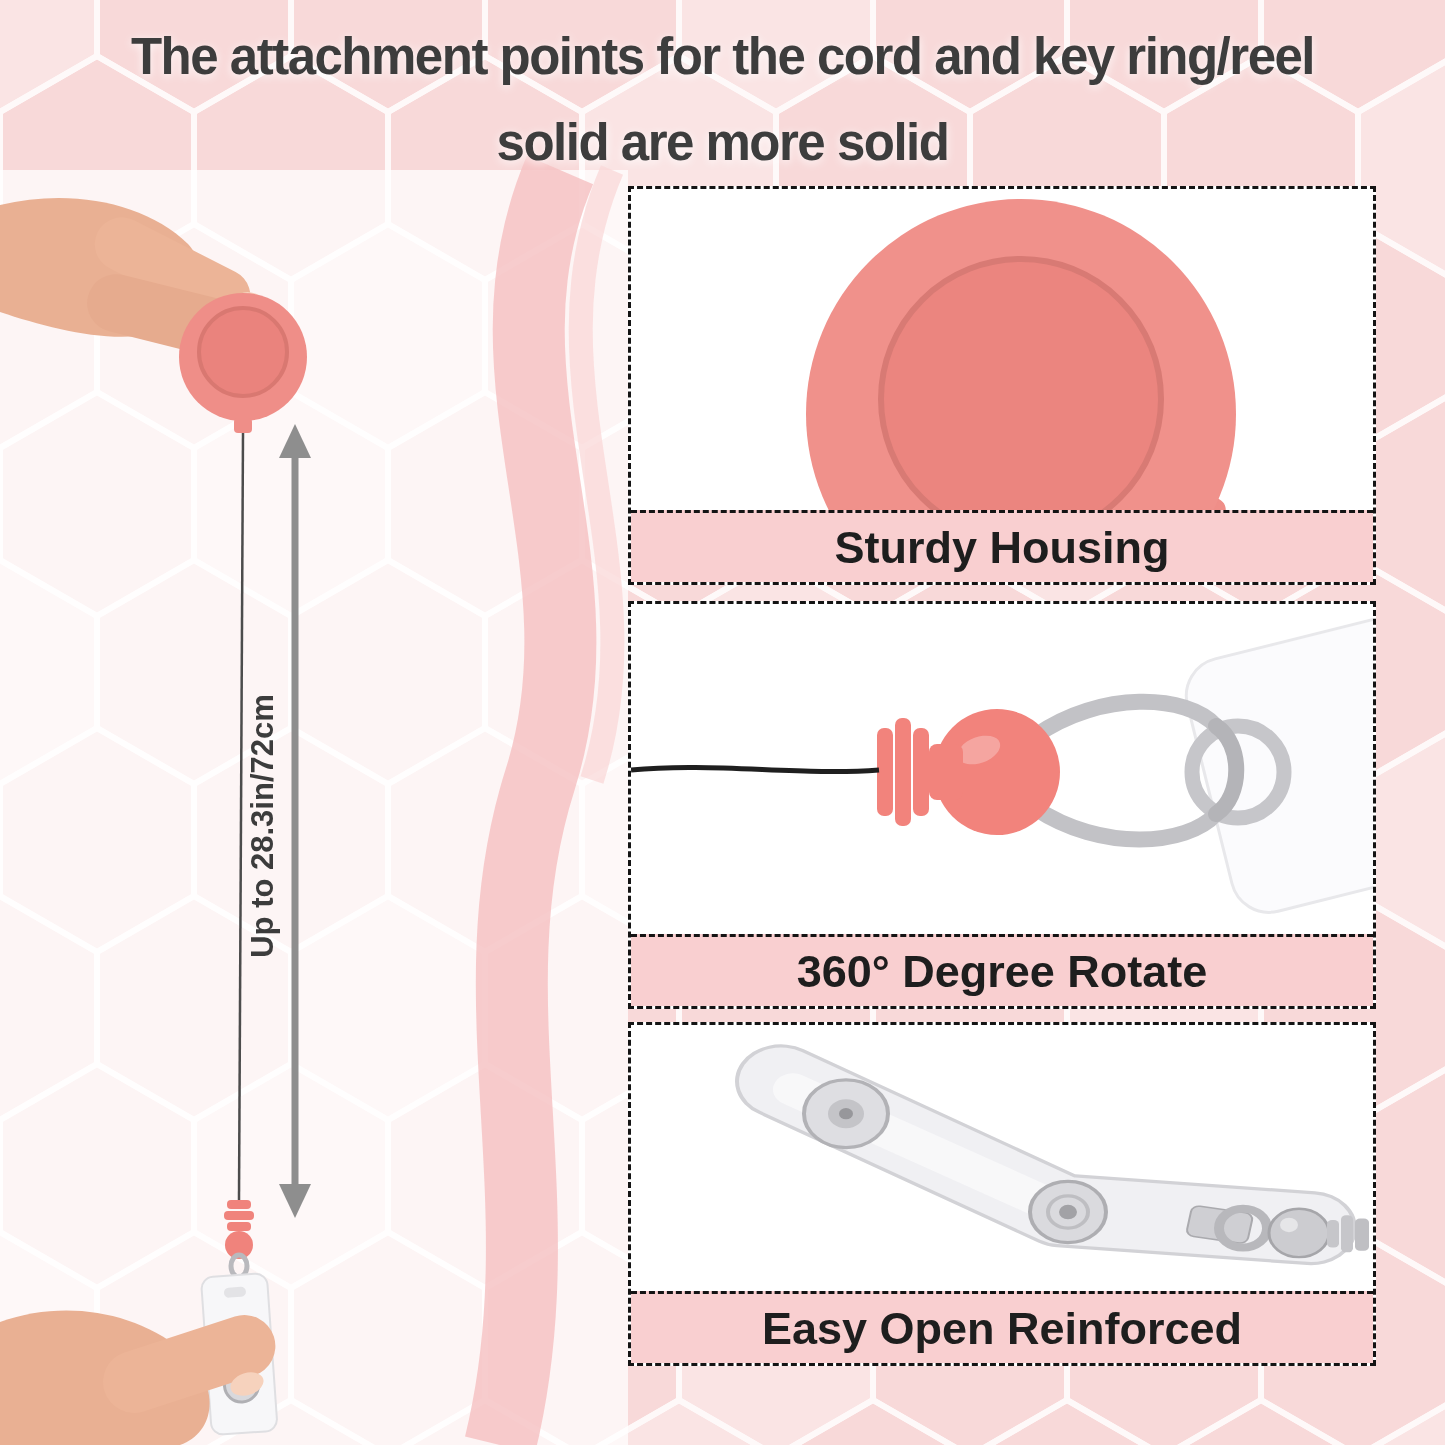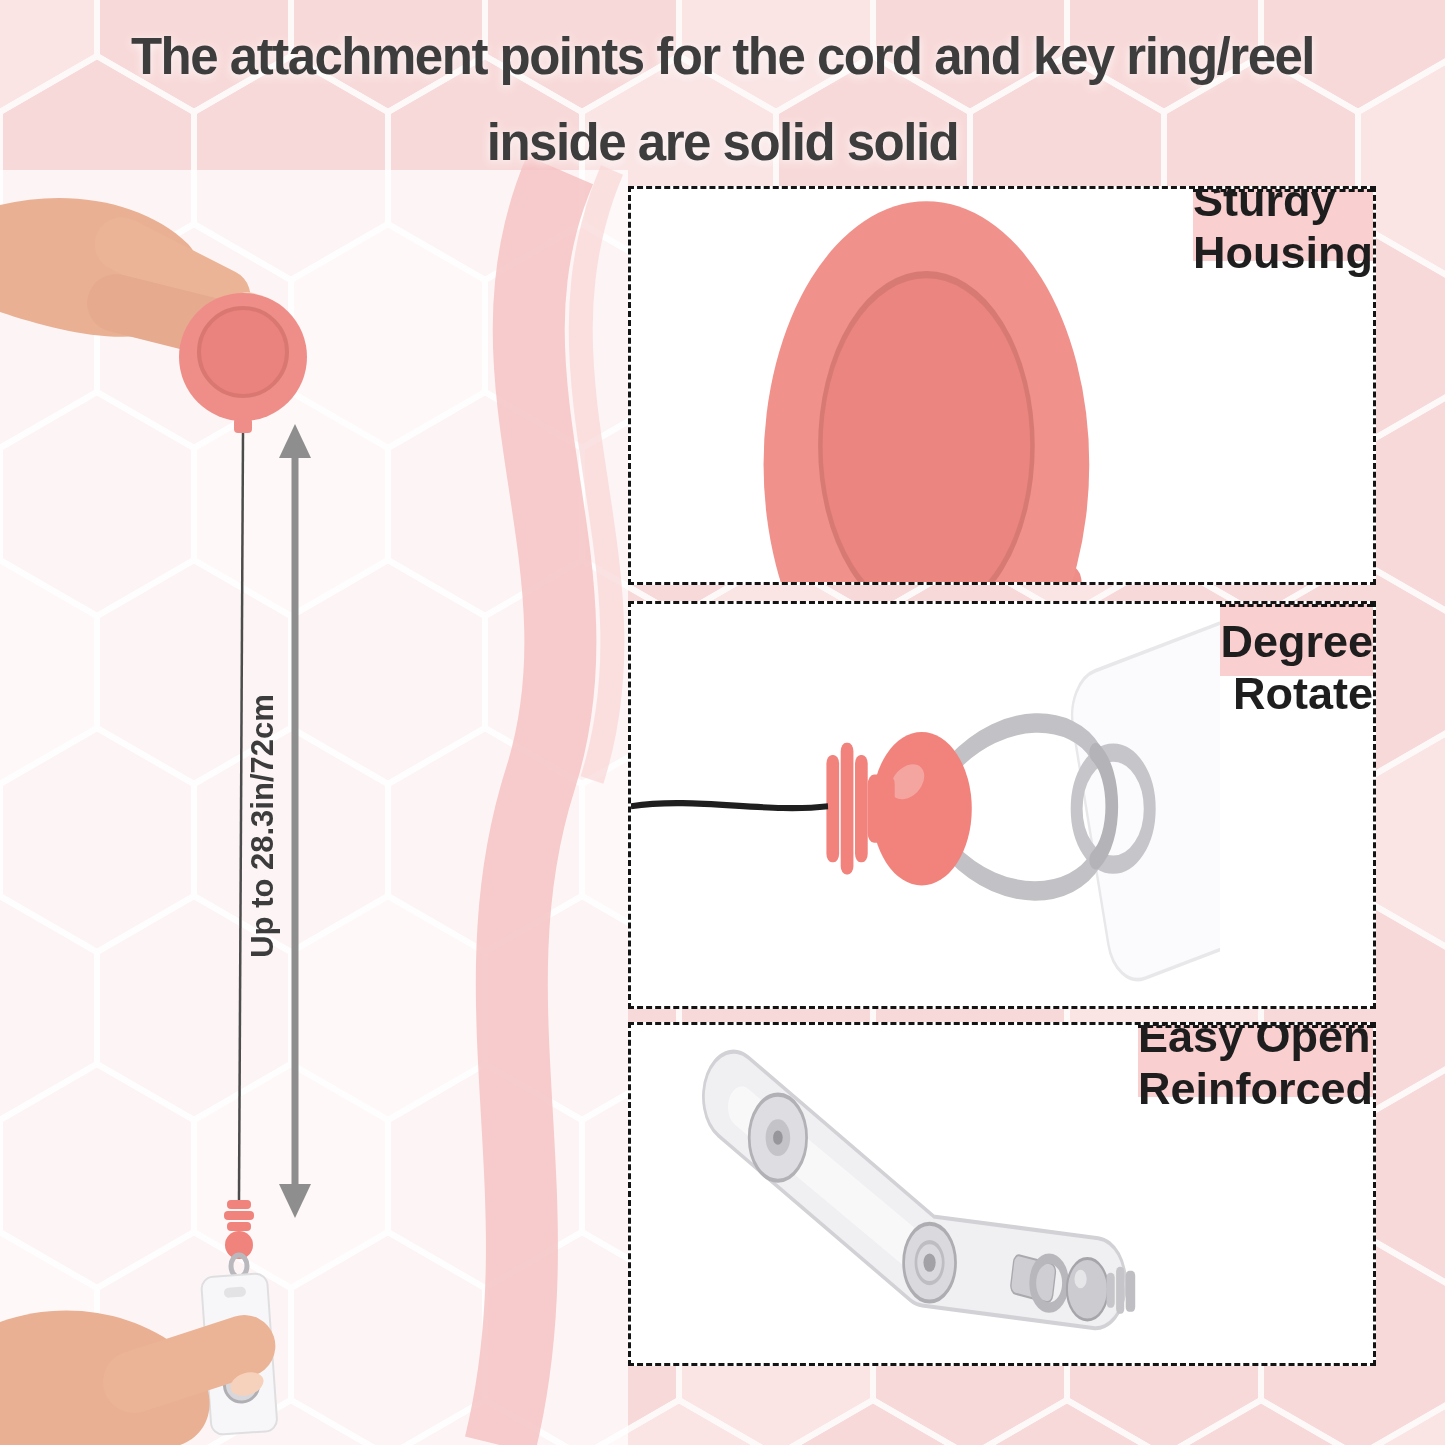--- a/index.html
+++ b/index.html
@@ -19,21 +19,21 @@
 
   .measure-label {
     position:absolute; left:110px; top:806px; width:310px; height:40px;
     text-align:center; transform:rotate(-90deg);
     font-weight:bold; font-size:31px; color:#3c3c3c; white-space:nowrap;
   }
 
   .panel {
     position:absolute; left:628px; width:748px;
     background:#ffffff; border:3px dashed #141414;
-    display:flex; flex-direction:row; overflow:hidden;
+    display:flex; flex-direction:column; overflow:hidden;
   }
   .p1 { top:186px;  height:399px; }
   .p2 { top:601px;  height:408px;text-align:right; }
   .p3 { top:1022px; height:344px; }
 
   .panel-art { flex:1 1 auto; min-height:0; }
   .panel-art svg { display:block; width:100%; height:100%; }
 
   .caption {
     flex:0 0 72px; height:72px;
@@ -144,21 +144,21 @@
         <use href="#hex" transform="translate(1455,1512)" fill="rgba(255,255,255,0.35)"></use>
         <use href="#hex" transform="translate(1649,1512)"></use>
       </g>
     <rect x="0" y="170" width="628" height="1275" fill="rgba(255,255,255,0.72)"></rect>
     <path d="M560,170 C470,380 610,560 540,780 C470,1000 560,1200 500,1445" stroke="#f5bfc1" stroke-width="72" fill="none" opacity="0.8"></path>
     <path d="M612,170 C522,380 662,560 592,780" stroke="#f9d5d6" stroke-width="24" fill="none" opacity="0.7"></path>
   </svg>
 
   <header class="headline">
     <div>The attachment points for the cord and key ring/reel</div>
-    <div>inside are solid solid</div>
+    <div>solid are more solid</div>
   </header>
 
   <svg class="scene-svg" viewBox="0 0 1445 1445" aria-hidden="true">
 
     <g>
       <path d="M0,205 C70,188 145,202 188,244 C208,266 208,302 186,320 C140,352 60,332 0,312 Z" fill="#e9b093"></path>
       <rect x="110" y="208" width="168" height="54" rx="27" fill="#ecb497" transform="rotate(27 110 208)"></rect>
       <rect x="95" y="268" width="170" height="58" rx="29" fill="#e6ab8e" transform="rotate(14 95 268)"></rect>
       <ellipse cx="252" cy="303" rx="16" ry="10" fill="#f6d2bd" transform="rotate(20 252 303)"></ellipse>
     </g>

